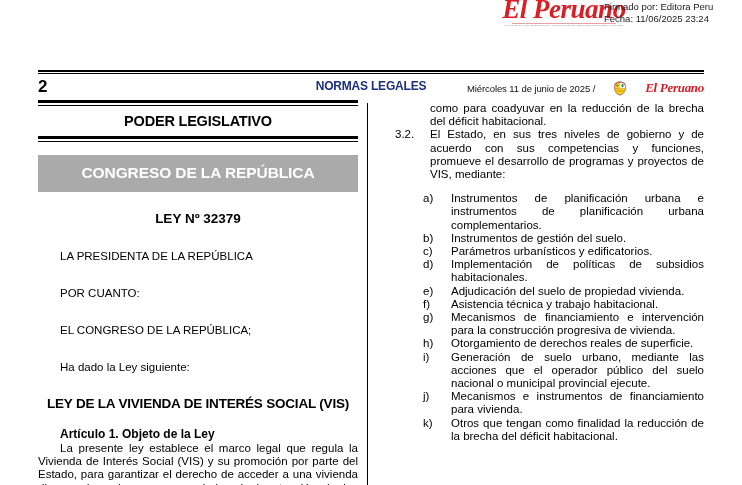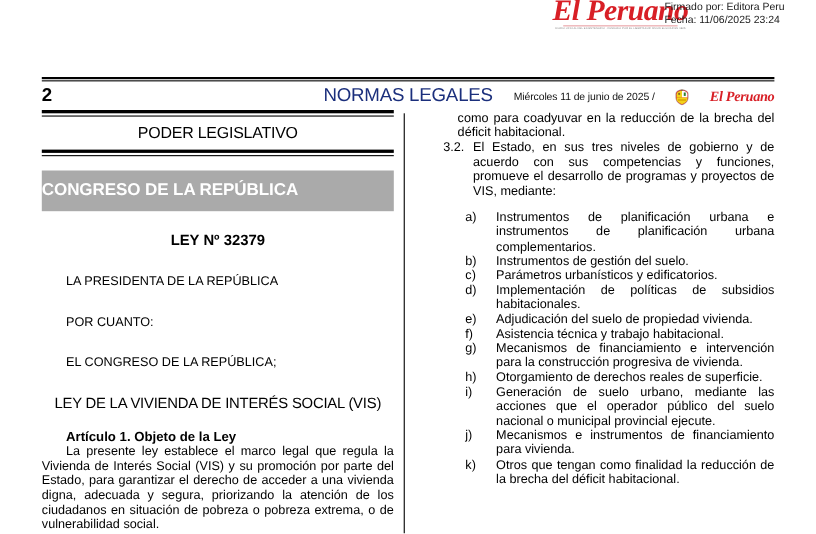--- a/index.html
+++ b/index.html
@@ -89,22 +89,22 @@
     left: 0; top: 7px;
     font-size: 17px;
     font-weight: bold;
     line-height: 19px;
   }
   .runhead .section-title {
     position: absolute;
     left: 0; top: 8px;
     width: 666px;
     text-align: center;
-    font-size: 17px;
-    font-weight: normal;
+    font-size: 12px;
+    font-weight: bold;
     letter-spacing: -0.2px;
     color: #1b2f7c;
     line-height: 17px;
   }
   .runhead .dateline {
     position: absolute;
     right: 0; top: 10px;
     display: flex;
     align-items: center;
     gap: 18px;
@@ -149,30 +149,31 @@
     top: 100px;
     width: 320px;
   }
   .rule-thick { height: 3px; background: #000; }
   .rule-thin  { height: 1px; background: #000; }
   .rule-gap-2 { height: 2px; }
 
   .poder-heading {
     text-align: center;
     font-size: 14.5px;
-    font-weight: normal;
+    font-weight: bold;
     letter-spacing: -0.2px;
     padding: 7px 0 7px 0;
     line-height: 16px;
   }
 
   .congreso-banner {
     margin-top: 13px;
     background: #aaaaaa;
     color: #ffffff;
+    text-align: center;
     font-size: 15.5px;
     font-weight: bold;
     letter-spacing: -0.1px;
     padding: 9px 0 10px 0;
     line-height: 18px;
   }
 
   .ley-number {
     margin-top: 19px;
     text-align: center;
@@ -185,21 +186,21 @@
     margin-top: 24px;
     font-size: 11.5px;
     line-height: 13px;
     padding-left: 22px;
   }
 
   .ley-title {
     margin-top: 22px;
     text-align: center;
     font-size: 13.5px;
-    font-weight: normal;
+    font-weight: bold;
     letter-spacing: -0.2px;
     line-height: 16px;
   }
 
   .article-heading {
     margin-top: 15px;
     font-size: 12px;
     font-weight: bold;
     padding-left: 22px;
     line-height: 14px;
@@ -216,30 +217,29 @@
   .col-right {
     position: absolute;
     left: 395px;
     top: 102px;
     width: 309px;
     font-size: 11.5px;
     line-height: 13.2px;
   }
   .cont-para {
     text-align: justify;
-    margin-left: 21px;
+    margin-left: 35px;
   }
   .num-item {
     display: flex;
     margin-top: 0px;
   }
   .num-item .marker {
     width: 35px;
     flex: 0 0 35px;
-    text-align: center;
   }
   .num-item .content {
     flex: 1 1 auto;
     text-align: justify;
   }
   .letter-list {
     margin-top: 11px;
   }
   .letter-item {
     display: flex;
@@ -307,20 +307,21 @@
   <div class="rule-gap-2"></div>
   <div class="rule-thin"></div>
 
   <div class="congreso-banner">CONGRESO DE LA REPÚBLICA</div>
 
   <div class="ley-number">LEY Nº 32379</div>
 
   <div class="preamble-line">LA PRESIDENTA DE LA REPÚBLICA</div>
   <div class="preamble-line">POR CUANTO:</div>
   <div class="preamble-line">EL CONGRESO DE LA REPÚBLICA;</div>
+  <div class="preamble-line">Ha dado la Ley siguiente:</div>
 
   <div class="ley-title">LEY DE LA VIVIENDA DE INTERÉS SOCIAL (VIS)</div>
 
   <div class="article-heading">Artículo 1. Objeto de la Ley</div>
   <div class="article-body">La presente ley establece el marco legal que regula la Vivienda de Interés Social (VIS) y su promoción por parte del Estado, para garantizar el derecho de acceder a una vivienda digna, adecuada y segura, priorizando la atención de los ciudadanos en situación de pobreza o pobreza extrema, o de vulnerabilidad social.</div>
 
   <div class="article-heading">Artículo 2. Vivienda de Interés Social (VIS)</div>
 </div>
 
 <div class="col-right">

